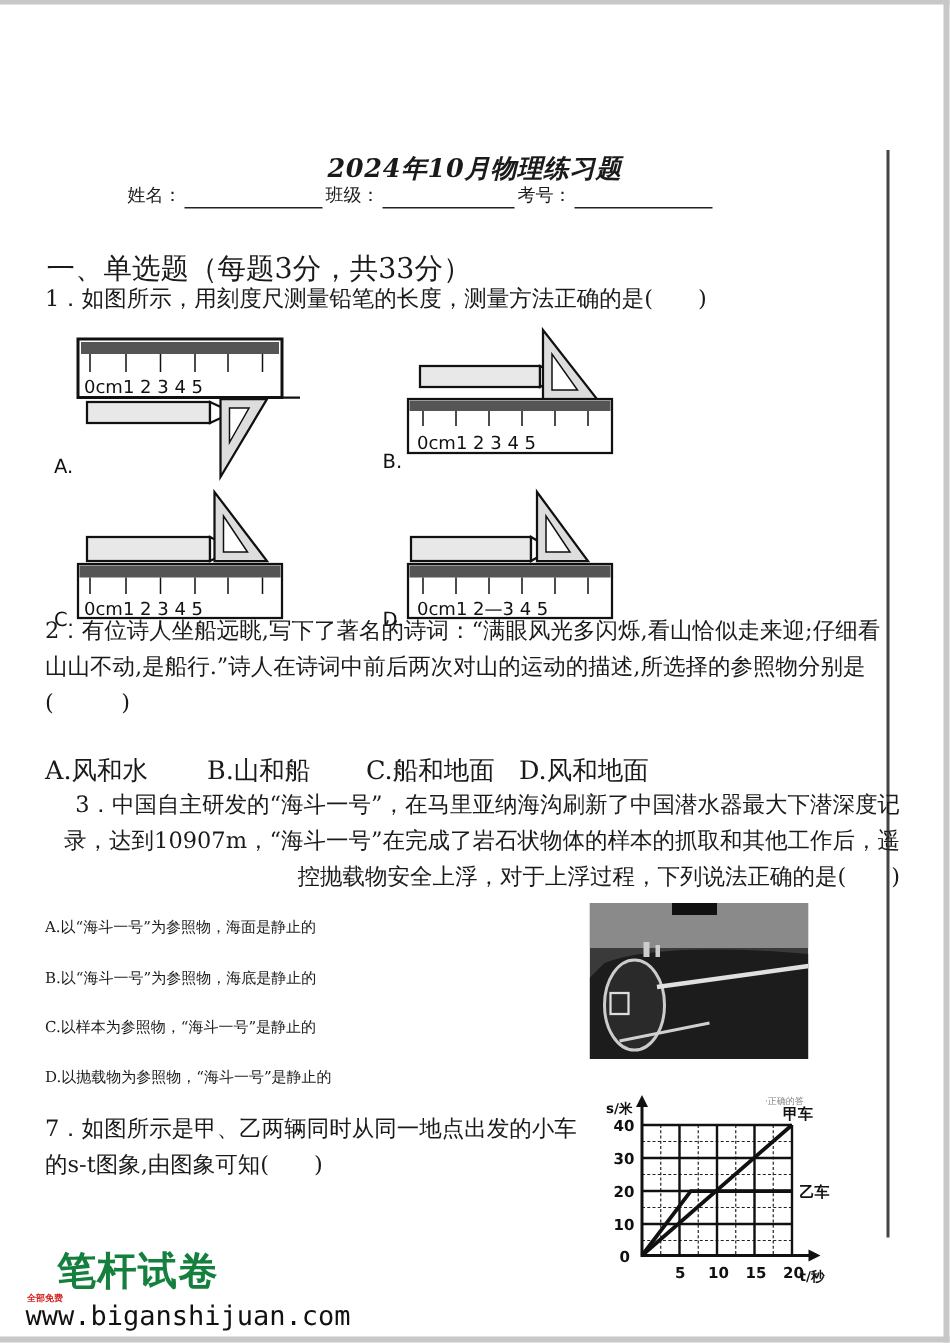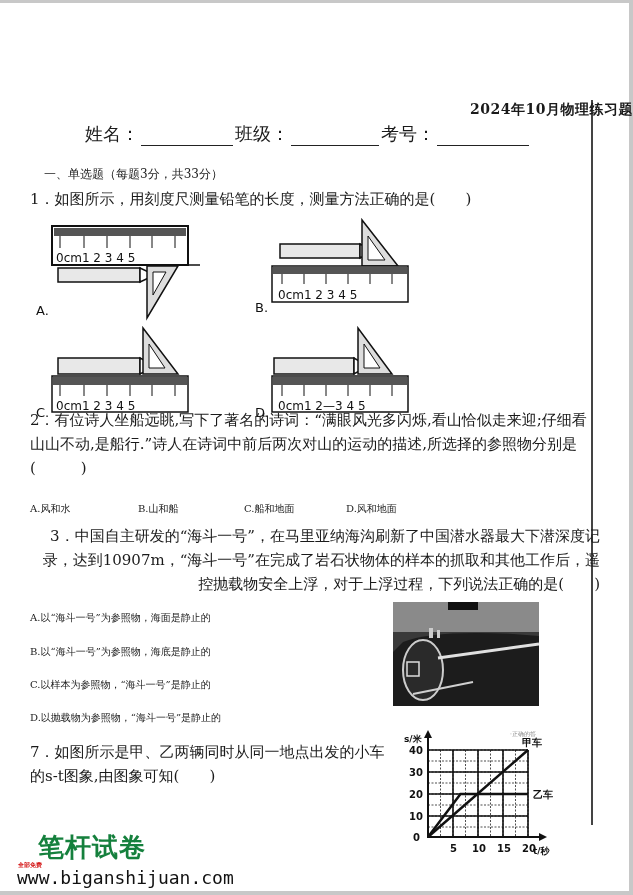--- a/index.html
+++ b/index.html
@@ -8,30 +8,30 @@
       background: #ffffff;
       font-family: "DejaVu Serif", "Liberation Serif", serif;
       color: #1a1a1a;
     }
     .frame-top { position: absolute; left: 0; top: 0; width: 633px; height: 3px; background: #c8c8c8; }
     .frame-right { position: absolute; left: 629px; top: 0; width: 4px; height: 895px; background: #c8c8c8; }
     .frame-bottom { position: absolute; left: 0; top: 891px; width: 633px; height: 4px; background: #c8c8c8; }
     .margin-line { position: absolute; left: 591px; top: 100px; width: 2px; height: 725px; background: #444; }
 
     .abs { position: absolute; white-space: nowrap; }
-    .title { left: 0; width: 633px; top: 101px; text-align: right; font-size: 14px; font-weight: bold; letter-spacing: 0.5px; }
-    .info-row { left: 85px; top: 122px; font-size: 18px; display: flex; align-items: flex-end; }
+    .title { left: 0; width: 633px; top: 101px; text-align: center; font-size: 17px; font-weight: bold; letter-spacing: 0.5px; font-style: italic; }
+    .info-row { left: 85px; top: 122px; font-size: 12px; display: flex; align-items: flex-end; }
     .blank { display: inline-block; border-bottom: 1px solid #222; height: 14px; margin: 0 2px; }
 
     .q { font-size: 15px; line-height: 24px; }
-    .section { left: 44px; top: 166px; font-size: 12px; }
+    .section { left: 31px; top: 166px; font-size: 19px; }
     .q1 { left: 30px; top: 187px; }
 
     .q2 { left: 30px; top: 408px; width: 570px; white-space: normal; }
-    .q2-opts { left: 30px; top: 502px; font-size: 10px; display: flex; }
+    .q2-opts { left: 30px; top: 502px; font-size: 17px; display: flex; }
     .q2-opts span { display: inline-block; }
     .q3 { left: 30px; top: 524px; width: 570px; white-space: normal; text-align: right; }
     .q3-opt { left: 30px; font-size: 10px; }
     .q4 { left: 30px; top: 740px; width: 360px; white-space: normal; }
 
     .photo { position: absolute; left: 393px; top: 602px; width: 146px; height: 104px; overflow: hidden; }
 
     .logo { left: 38px; top: 830px; font-family: Liberation Sans, sans-serif; font-size: 26px; font-weight: bold; color: #15803d; letter-spacing: 1px; }
     .logo-free { left: 18px; top: 861px; font-family: "DejaVu Sans", sans-serif; font-size: 6px; color: #d62020; font-weight: bold; }
     .logo-url { left: 17px; top: 867px; font-family: "DejaVu Sans Mono", "Liberation Mono", monospace; font-size: 18px; color: #111; }

